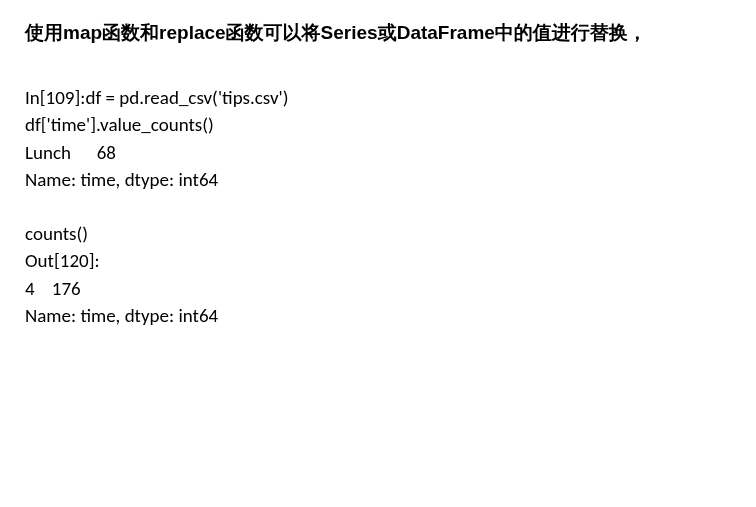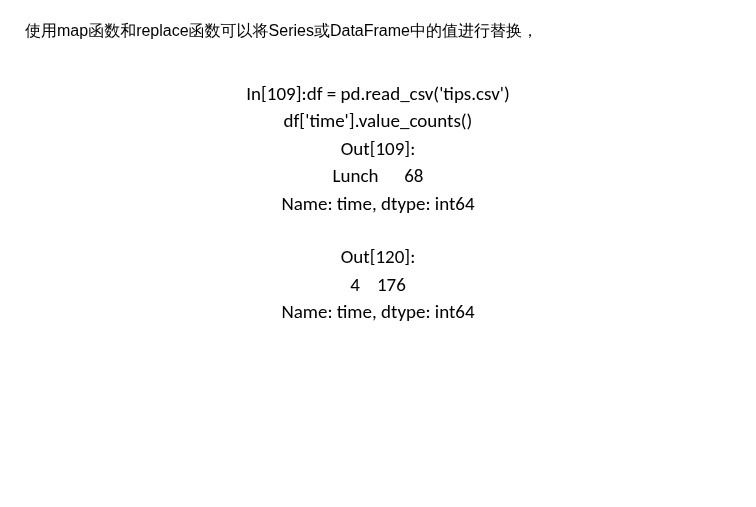--- a/index.html
+++ b/index.html
@@ -8,52 +8,51 @@
       box-sizing: border-box;
     }
     body {
       width: 756px;
       height: 507px;
       background: #ffffff;
       font-family: "Microsoft YaHei", "SimSun", Arial, sans-serif;
       padding: 20px 25px;
     }
     .heading {
-      font-size: 16px;
-      font-weight: normal;
+      font-size: 19px;
+      font-weight: bold;
       color: #000000;
       line-height: 1.35;
       margin-bottom: 38px;
     }
     .code-block {
       font-family: "Calibri", Arial, sans-serif;
       font-size: 19px;
       color: #000000;
       line-height: 1.45;
-      text-align: center;
     }
     .code-line {
       white-space: pre;
     }
     .block-gap {
       height: 26px;
     }
   </style>
 </head>
 <body>
 
 <div class="heading">使用map函数和replace函数可以将Series或DataFrame中的值进行替换，</div>
 
 <div class="code-block">
   <div class="code-line">In[109]:df = pd.read_csv('tips.csv')</div>
   <div class="code-line">df['time'].value_counts()</div>
-  <div class="code-line">Out[109]:</div>
   <div class="code-line">Lunch      68</div>
   <div class="code-line">Name: time, dtype: int64</div>
 </div>
 
 <div class="block-gap"></div>
 
 <div class="code-block">
+  <div class="code-line">counts()</div>
   <div class="code-line">Out[120]:</div>
   <div class="code-line">4    176</div>
   <div class="code-line">Name: time, dtype: int64</div>
 </div>
 
 </body></html>

